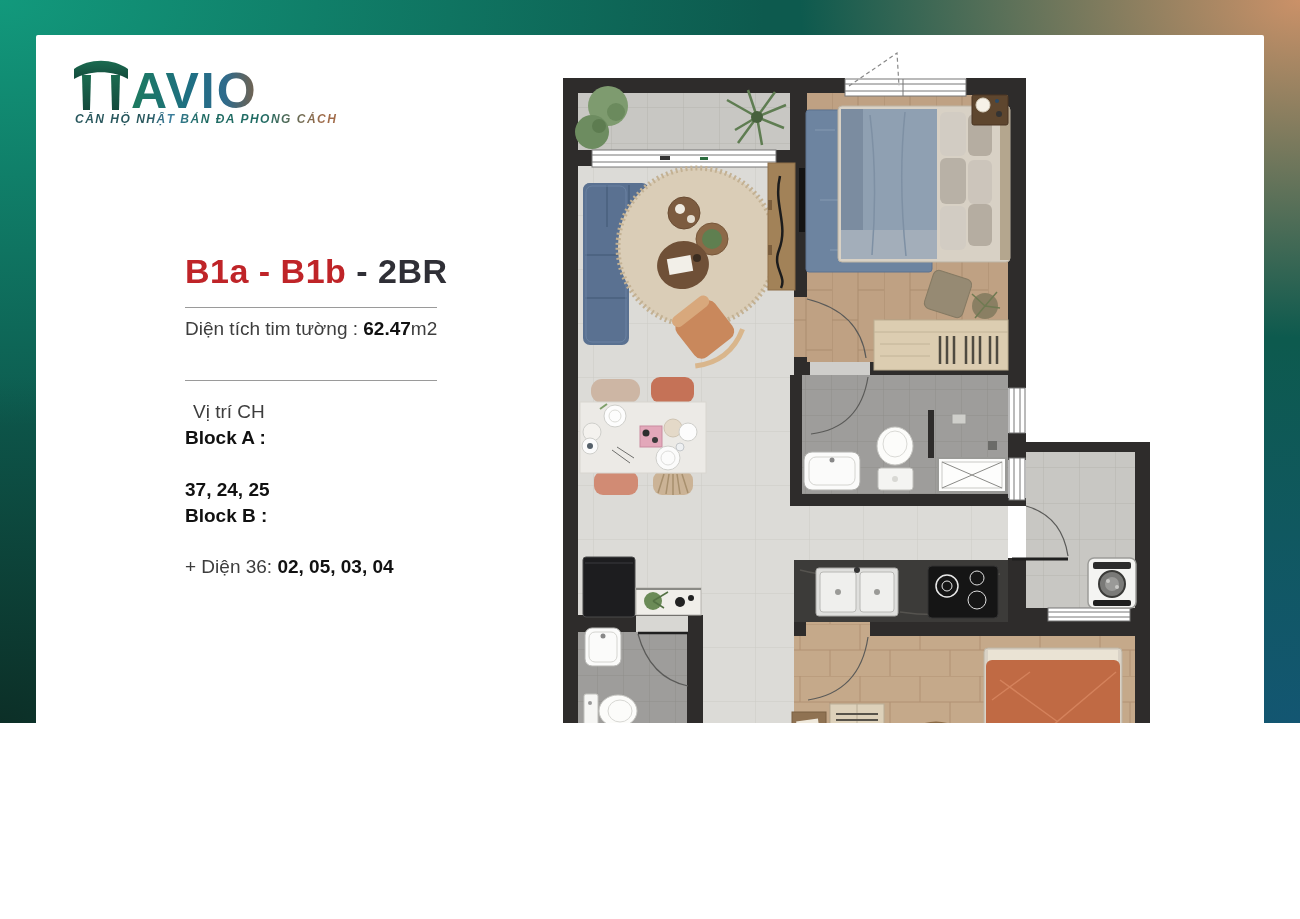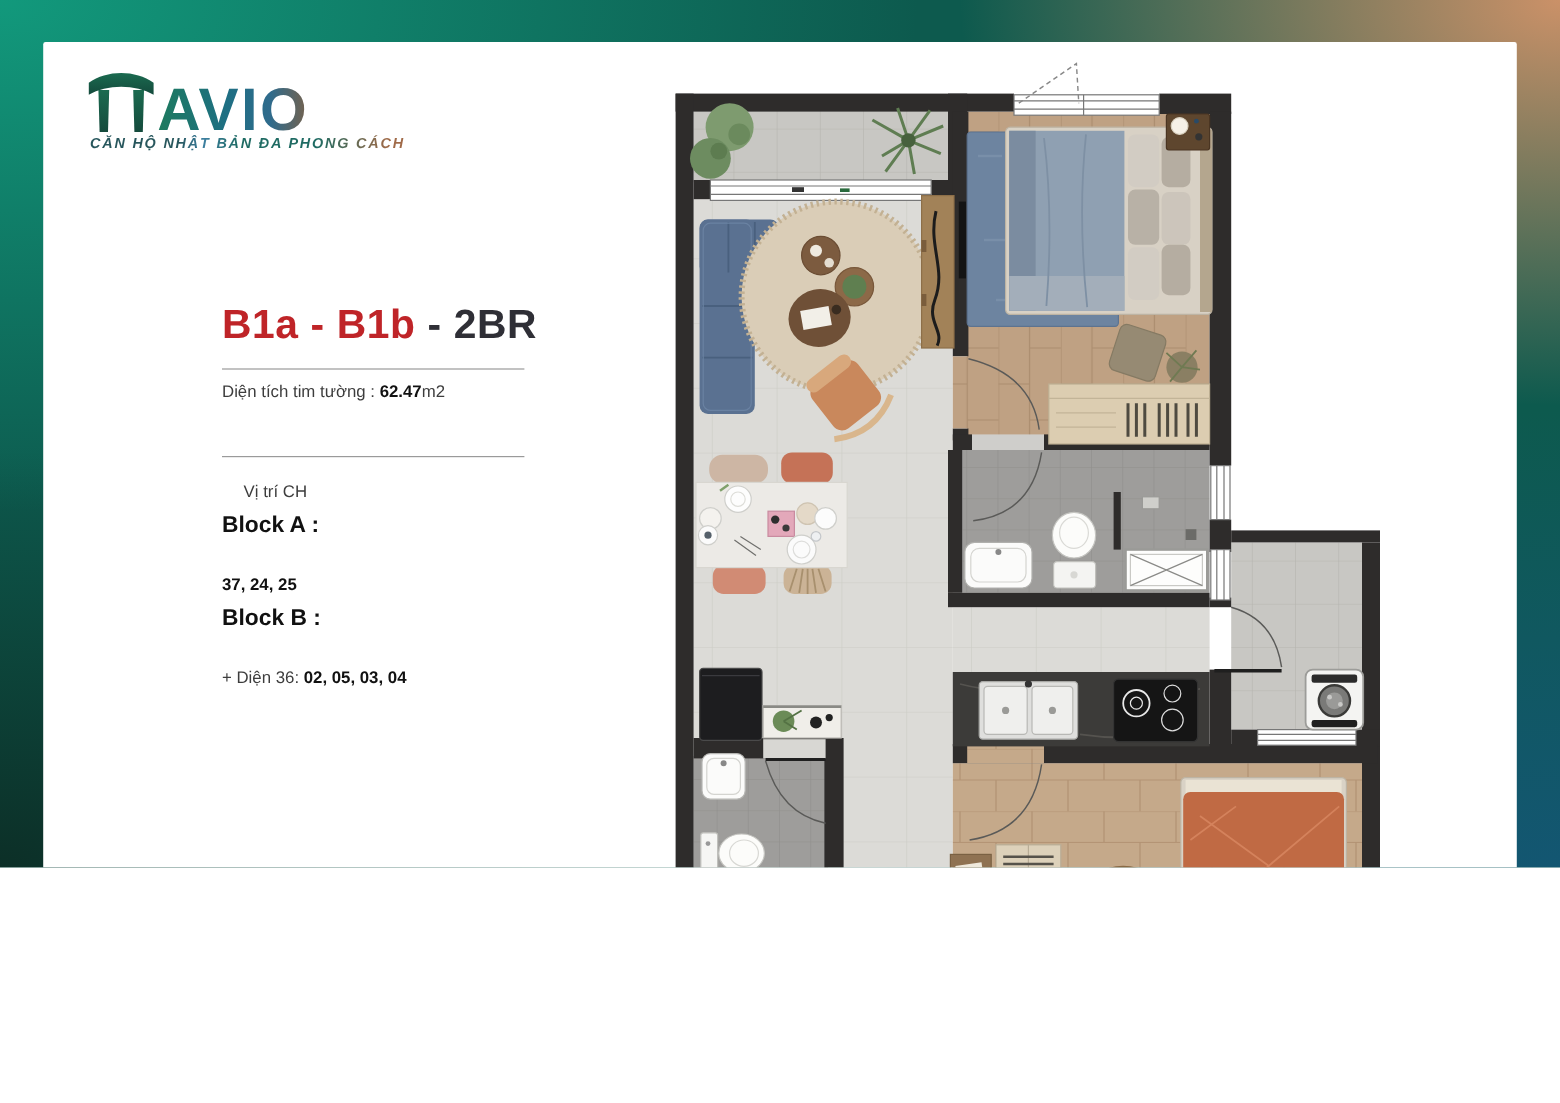--- a/index.html
+++ b/index.html
@@ -12,21 +12,21 @@
       radial-gradient(85% 85% at 100% 100%, #135672 0%, rgba(19,86,114,0) 62%),
       radial-gradient(80% 80% at 0% 100%, #0c2f27 0%, rgba(12,47,39,0) 60%);
   }
   #card{position:absolute;left:36px;top:35px;width:1228px;height:848px;background:#ffffff;border-radius:2px;}
   .abs{position:absolute;}
   
   .unit-title{font-size:34px;font-weight:800;letter-spacing:.5px;white-space:nowrap;}
   .unit-title .red{color:#bf2428;}
   .unit-title .dark{color:#2f2f36;}
   .rule{border-top:1px solid #9a9a9a;width:252px;height:0;}
-  .body-line{font-size:14px;color:#3d3d3d;white-space:nowrap;}
+  .body-line{font-size:19px;color:#3d3d3d;white-space:nowrap;}
   .body-line b{color:#111;font-weight:700;}
   .block-head{font-size:19px;font-weight:800;color:#111;white-space:nowrap;}
   .tagline{font-size:12px;font-weight:700;letter-spacing:1.5px;white-space:nowrap;
     background:linear-gradient(90deg,#27565c 0%,#27565c 28%,#3d7fa0 36%,#1f6b63 48%,#1f6b63 72%,#a06a48 95%);
     -webkit-background-clip:text;background-clip:text;color:transparent;font-style:italic;}
   svg text{font-family:"Liberation Sans", sans-serif;}
 </style>
 </head>
 <body>
 
@@ -63,21 +63,21 @@
   </div>
 
   <div class="abs rule" style="left:185px;top:307px;"></div>
 
   <div class="abs body-line" style="left:185px;top:318px;">
     <span>Diện tích tim tường : </span><b>62.47</b><span>m2</span>
   </div>
 
   <div class="abs rule" style="left:185px;top:380px;"></div>
 
-  <div class="abs body-line" style="left:203px;top:401px;">Vị trí CH</div>
+  <div class="abs body-line" style="left:193px;top:401px;">Vị trí CH</div>
   <div class="abs block-head" style="left:185px;top:427px;">Block A :</div>
   <div class="abs body-line" style="left:185px;top:479px;">
     <b>37, 24, 25</b>
   </div>
   <div class="abs block-head" style="left:185px;top:505px;">Block B :</div>
   <div class="abs body-line" style="left:185px;top:556px;">
     <span>+ Diện 36: </span><b>02, 05, 03, 04</b>
   </div>
 
   <svg class="abs" style="left:560px;top:40px;" width="590" height="810" viewBox="560 40 590 810">

